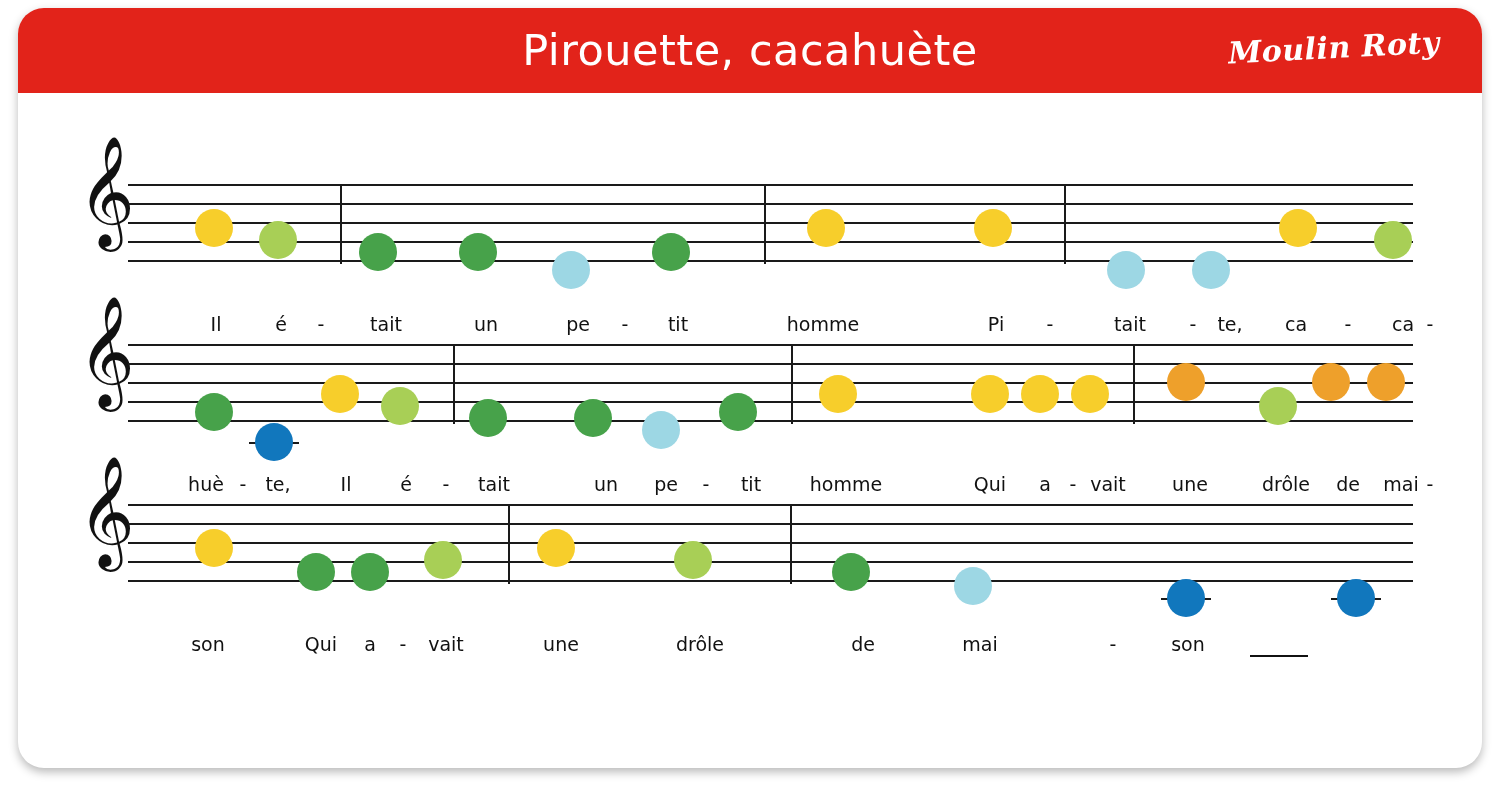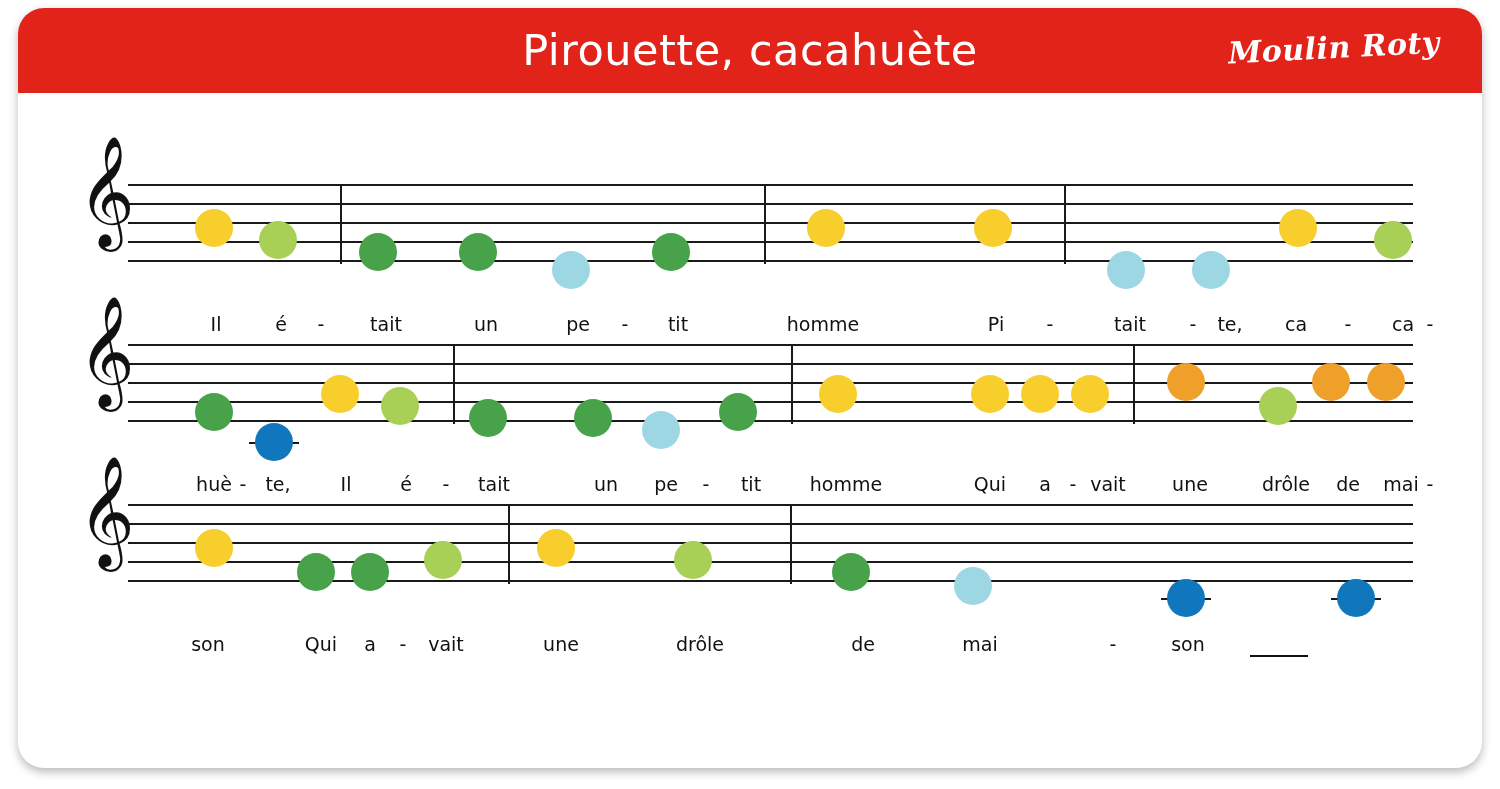--- a/index.html
+++ b/index.html
@@ -218,21 +218,21 @@
       <div class="note" style="left:691px; top:31px; background:#f7ce2b;"></div>
       <div class="note" style="left:843px; top:31px; background:#f7ce2b;"></div>
       <div class="note" style="left:893px; top:31px; background:#f7ce2b;"></div>
       <div class="note" style="left:943px; top:31px; background:#f7ce2b;"></div>
       <div class="note" style="left:1039px;top:19px; background:#eea02b;"></div>
       <div class="note" style="left:1131px;top:43px; background:#a8cf56;"></div>
       <div class="note" style="left:1184px;top:19px; background:#eea02b;"></div>
       <div class="note" style="left:1239px;top:19px; background:#eea02b;"></div>
     </div>
     <div class="lyrics" style="top:165px;">
-      <span class="lyric" style="left:196px;">huè</span>
+      <span class="lyric" style="left:188px;">huè</span>
       <span class="lyric" style="left:225px;">-</span>
       <span class="lyric" style="left:260px;">te,</span>
       <span class="lyric" style="left:328px;">Il</span>
       <span class="lyric" style="left:388px;">é</span>
       <span class="lyric" style="left:428px;">-</span>
       <span class="lyric" style="left:476px;">tait</span>
       <span class="lyric" style="left:588px;">un</span>
       <span class="lyric" style="left:648px;">pe</span>
       <span class="lyric" style="left:688px;">-</span>
       <span class="lyric" style="left:733px;">tit</span>

